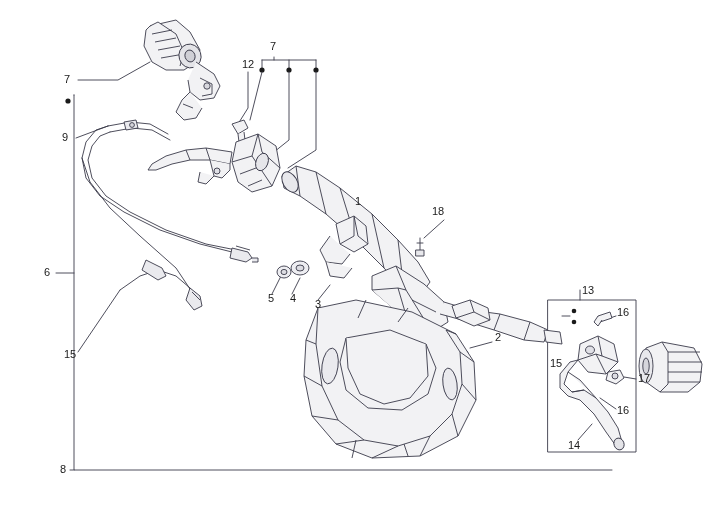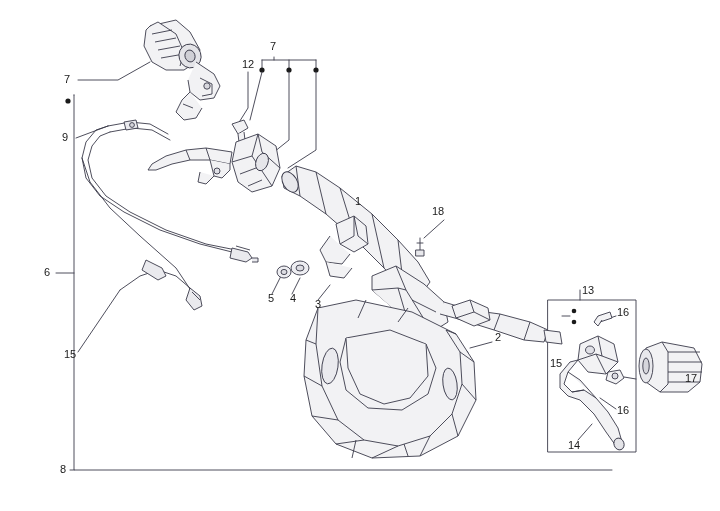--- a/index.html
+++ b/index.html
@@ -262,16 +262,16 @@
   <div class="callout" style="left:60px; top:464px;">8</div>
   <div class="callout" style="left:62px; top:132px;">9</div>
   <div class="callout" style="left:64px; top:349px;">15</div>
   <div class="callout" style="left:270px; top:41px;">7</div>
   <div class="callout" style="left:242px; top:59px;">12</div>
   <div class="callout" style="left:582px; top:285px;">13</div>
   <div class="callout" style="left:568px; top:440px;text-align:center;">14</div>
   <div class="callout" style="left:550px; top:312px;margin-top:46px;">15</div>
   <div class="callout" style="left:617px; top:307px;">16</div>
   <div class="callout" style="left:617px; top:405px;">16</div>
-  <div class="callout" style="left:661px; top:373px;padding-left:24px;">17</div>
+  <div class="callout" style="left:614px; top:373px;padding-left:24px;">17</div>
   <div class="callout" style="left:432px; top:206px;">18</div>
 
 </div>
 
 </body></html>

